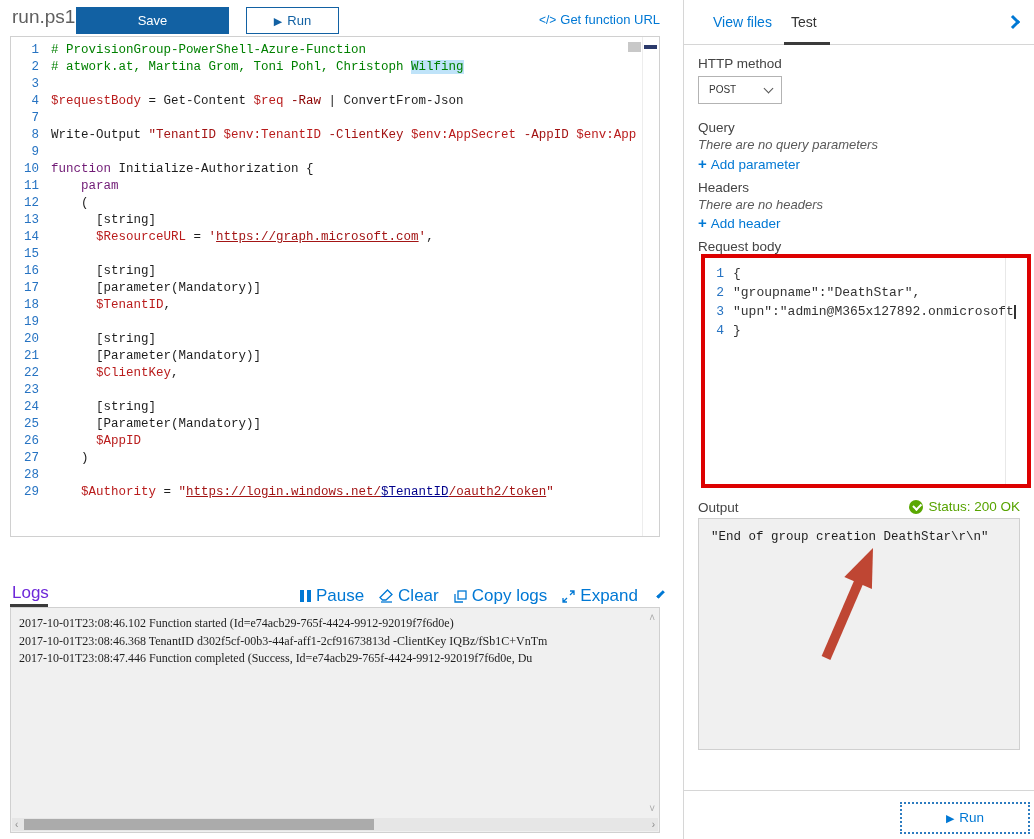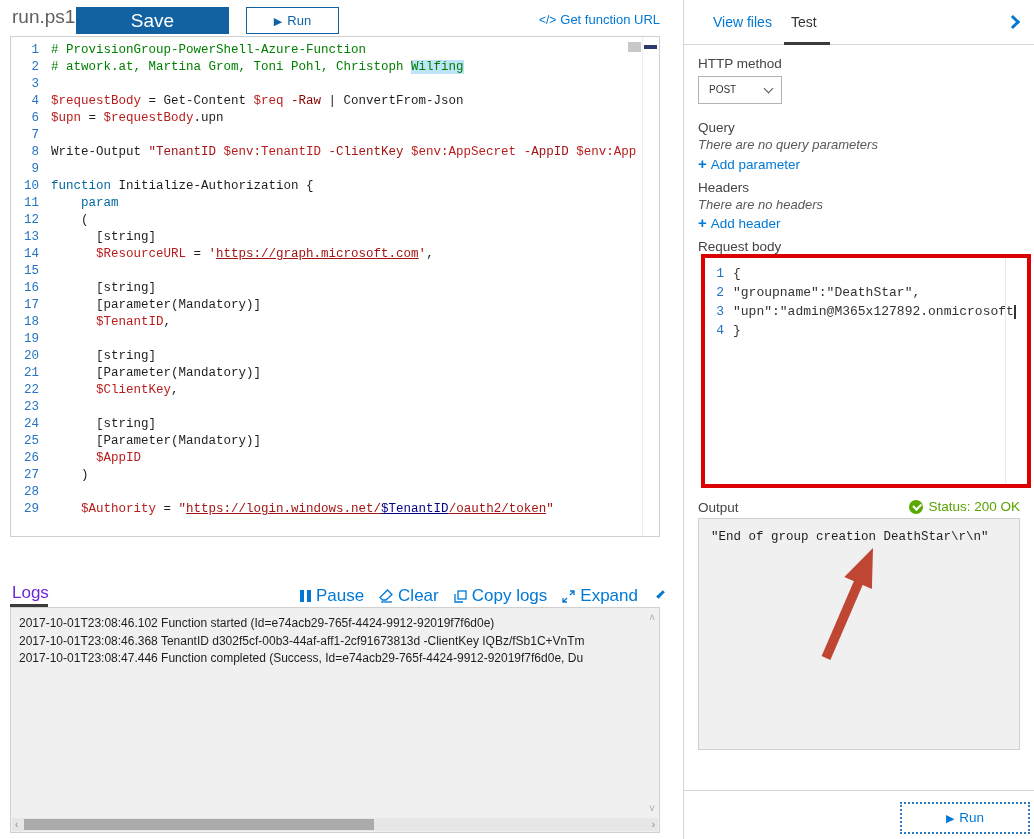--- a/index.html
+++ b/index.html
@@ -7,21 +7,21 @@
   #app {
     position:relative; width:1034px; height:839px; overflow:hidden;
     font-family:"Liberation Sans", sans-serif; color:#333; background:#fff;
   }
 
   
   .fn-title { position:absolute; left:12px; top:6px; font-size:19px; color:#5f5f5f; }
   .btn-save {
     position:absolute; left:76px; top:7px; width:153px; height:27px;
     background:#1261a3; color:#fff; border:1px solid #1261a3;
-    font-size:19px; text-align:center; line-height:25px; cursor:pointer;
+    font-size:13px; text-align:center; line-height:25px; cursor:pointer;
   }
   .btn-run-top {
     position:absolute; left:246px; top:7px; width:93px; height:27px;
     background:#fff; color:#1261a3; border:1px solid #1261a3;
     font-size:13px; text-align:center; line-height:25px; cursor:pointer;
   }
   .play-glyph { font-size:11px; margin-right:5px; }
   .get-url {
     position:absolute; left:472px; top:12px; width:188px; text-align:right;
     color:#0078d4; font-size:13px; cursor:pointer; white-space:nowrap;
@@ -30,21 +30,21 @@
 
   
   .editor {
     position:absolute; left:10px; top:36px; width:650px; height:501px;
     border:1px solid #d0d0d0; background:#fff; overflow:hidden; padding-top:5px;
   }
   .cl { height:17px; white-space:pre; font-family:"Liberation Mono", monospace; font-size:12.5px; line-height:17px; }
   .ln { display:inline-block; width:40px; text-align:right; padding-right:12px; color:#2673c2; }
   .cmt { color:#008000; }
   .vr  { color:#b91c1c; }
-  .kw  { color:#0369a1; }
+  .kw  { color:#701a75; }
   .pr  { color:#8b0000; }
   .st  { color:#a31515; }
   .df  { color:#1e1e1e; }
   .ur  { color:#a31515; text-decoration:underline; }
   .uv  { color:#00008b; text-decoration:underline; }
   .hl  { background:#bfe3f9; }
   .edit-track { position:absolute; top:0; bottom:0; right:16px; width:0; border-left:1px solid #ededed; }
   .mm-thumb { position:absolute; right:18px; top:5px; width:13px; height:10px; background:#c8c8c8; }
   .mm-dash  { position:absolute; right:2px; top:8px; width:13px; height:4px; background:#2b3a6b; }
 
@@ -62,21 +62,21 @@
   .chev-down {
     display:inline-block; width:9px; height:9px; margin-left:4px;
     border-right:3px solid #0078d4; border-bottom:3px solid #0078d4;
     transform:rotate(45deg) translateY(-3px); cursor:pointer;
   }
   .logs-box {
     position:absolute; left:10px; top:607px; width:650px; height:226px;
     background:#f0f0f0; border:1px solid #d0d0d0; overflow:hidden;
   }
   .logline {
-    font-family:Liberation Sans, sans-serif; font-size:12px; line-height:17.5px;
+    font-family:Liberation Serif, serif; font-size:12px; line-height:17.5px;
     color:#1e1e1e; white-space:pre; padding-left:8px;
   }
   .log-pad { padding-top:7px; }
   .vchev { position:absolute; color:#a9a9a9; font-size:10px; line-height:10px; }
   .hsb {
     position:absolute; left:1px; right:1px; bottom:1px; height:13px; background:#e6e6e6;
   }
   .hsb-thumb { position:absolute; left:12px; top:1px; bottom:1px; width:350px; background:#ababab; }
   .hsb-arrow { position:absolute; top:1px; color:#8a8a8a; font-size:10px; line-height:11px; }
 
@@ -148,21 +148,20 @@
   <div class="btn-save">Save</div>
   <div class="btn-run-top"><span class="play-glyph">▶</span><span>Run</span></div>
   <div class="get-url"><span class="code-glyph">&lt;/&gt;</span><span>Get function URL</span></div>
 
   <div class="editor">
     <div>
         <div class="cl"><span class="ln">1</span><span class="cmt"># ProvisionGroup-PowerShell-Azure-Function</span></div>
         <div class="cl"><span class="ln">2</span><span class="cmt"># atwork.at, Martina Grom, Toni Pohl, Christoph </span><span class="cmt hl">Wilfing</span></div>
         <div class="cl"><span class="ln">3</span></div>
         <div class="cl"><span class="ln">4</span><span class="vr">$requestBody</span><span class="df"> = Get-Content </span><span class="vr">$req</span><span class="df"> </span><span class="pr">-Raw</span><span class="df"> | ConvertFrom-Json</span></div>
-        <div class="cl"><span class="ln">6</span><span class="vr">$upn</span><span class="df"> = </span><span class="vr">$requestBody</span><span class="df">.upn</span></div>
         <div class="cl"><span class="ln">7</span></div>
         <div class="cl"><span class="ln">8</span><span class="df">Write-Output </span><span class="st">"TenantID </span><span class="vr">$env:TenantID</span><span class="st"> -ClientKey </span><span class="vr">$env:AppSecret</span><span class="st"> -AppID </span><span class="vr">$env:App</span></div>
         <div class="cl"><span class="ln">9</span></div>
         <div class="cl"><span class="ln">10</span><span class="kw">function</span><span class="df"> Initialize-Authorization {</span></div>
         <div class="cl"><span class="ln">11</span><span class="kw">    param</span></div>
         <div class="cl"><span class="ln">12</span><span class="df">    (</span></div>
         <div class="cl"><span class="ln">13</span><span class="df">      [string]</span></div>
         <div class="cl"><span class="ln">14</span><span class="df">      </span><span class="vr">$ResourceURL</span><span class="df"> = </span><span class="st">'</span><span class="ur">https://graph.microsoft.com</span><span class="st">'</span><span class="df">,</span></div>
         <div class="cl"><span class="ln">15</span></div>
         <div class="cl"><span class="ln">16</span><span class="df">      [string]</span></div>

